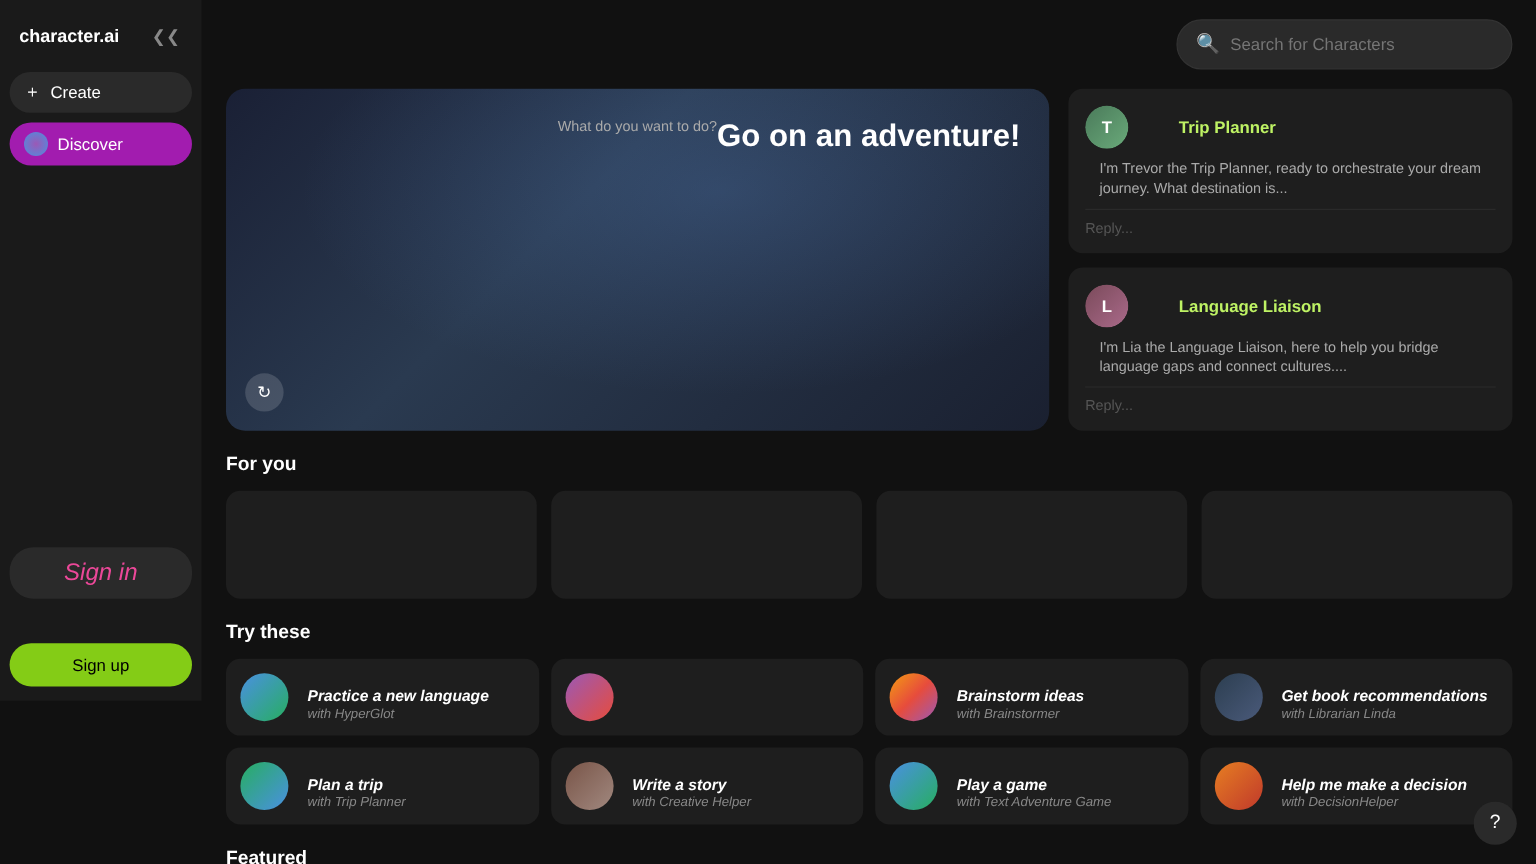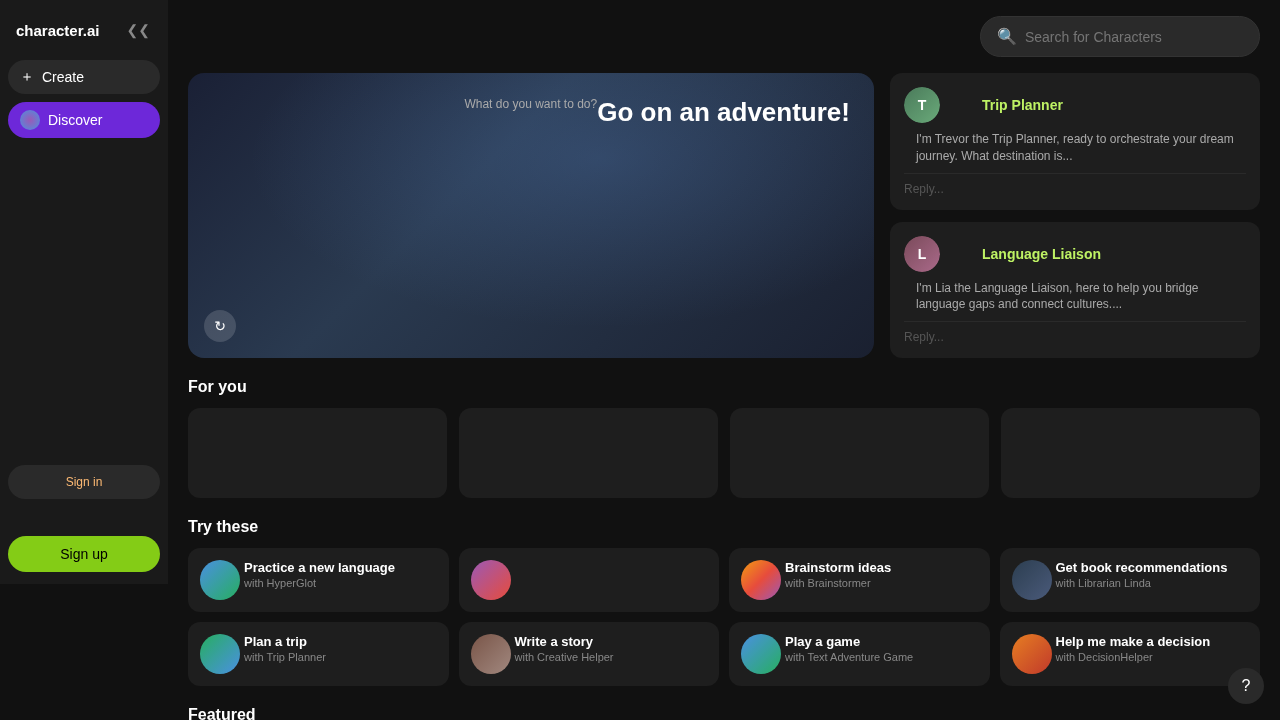--- a/index.html
+++ b/index.html
@@ -55,39 +55,40 @@
       font-weight: 500;
       border: none;
       width: 100%;
       text-align: left;
     }
     .create-btn {
       background: #2a2a2a;
       color: #fff;
     }
     .discover-btn {
-      background: #6d28d9;
+      background: #a21caf;
       color: #fff;
       text-align: center;
     }
     .sidebar-bottom {
       margin-top: auto;
       display: flex;
       flex-direction: column;
       gap: 8px;
     }
     .sign-in-btn {
       background: #2a2a2a;
-      color: #fdba74;
+      color: #ec4899;
       border: none;
       border-radius: 20px;
       padding: 10px;
       cursor: pointer;
-      font-size: 12px;
+      font-size: 20px;
       width: 100%;
+      font-style: italic;
     }
     .sign-up-btn {
       background: #84cc16;
       color: #000;
       border: none;
       border-radius: 20px;
       padding: 10px;
       cursor: pointer;
       font-size: 14px;
       font-weight: 400;
@@ -252,23 +253,24 @@
       display: grid;
       grid-template-columns: repeat(4, 1fr);
       gap: 10px;
       margin-bottom: 20px;
     }
     .try-card {
       background: #1e1e1e;
       border-radius: 12px;
       padding: 12px;
       display: flex;
-      align-items: flex-start;
-      gap: 4px;
-      cursor: pointer;
+      align-items: flex-end;
+      gap: 16px;
+      cursor: pointer;
+      font-style: italic;
     }
     .try-icon {
       width: 40px;
       height: 40px;
       border-radius: 50%;
       flex-shrink: 0;
       overflow: hidden;
     }
     .try-info {}
     .try-title {

